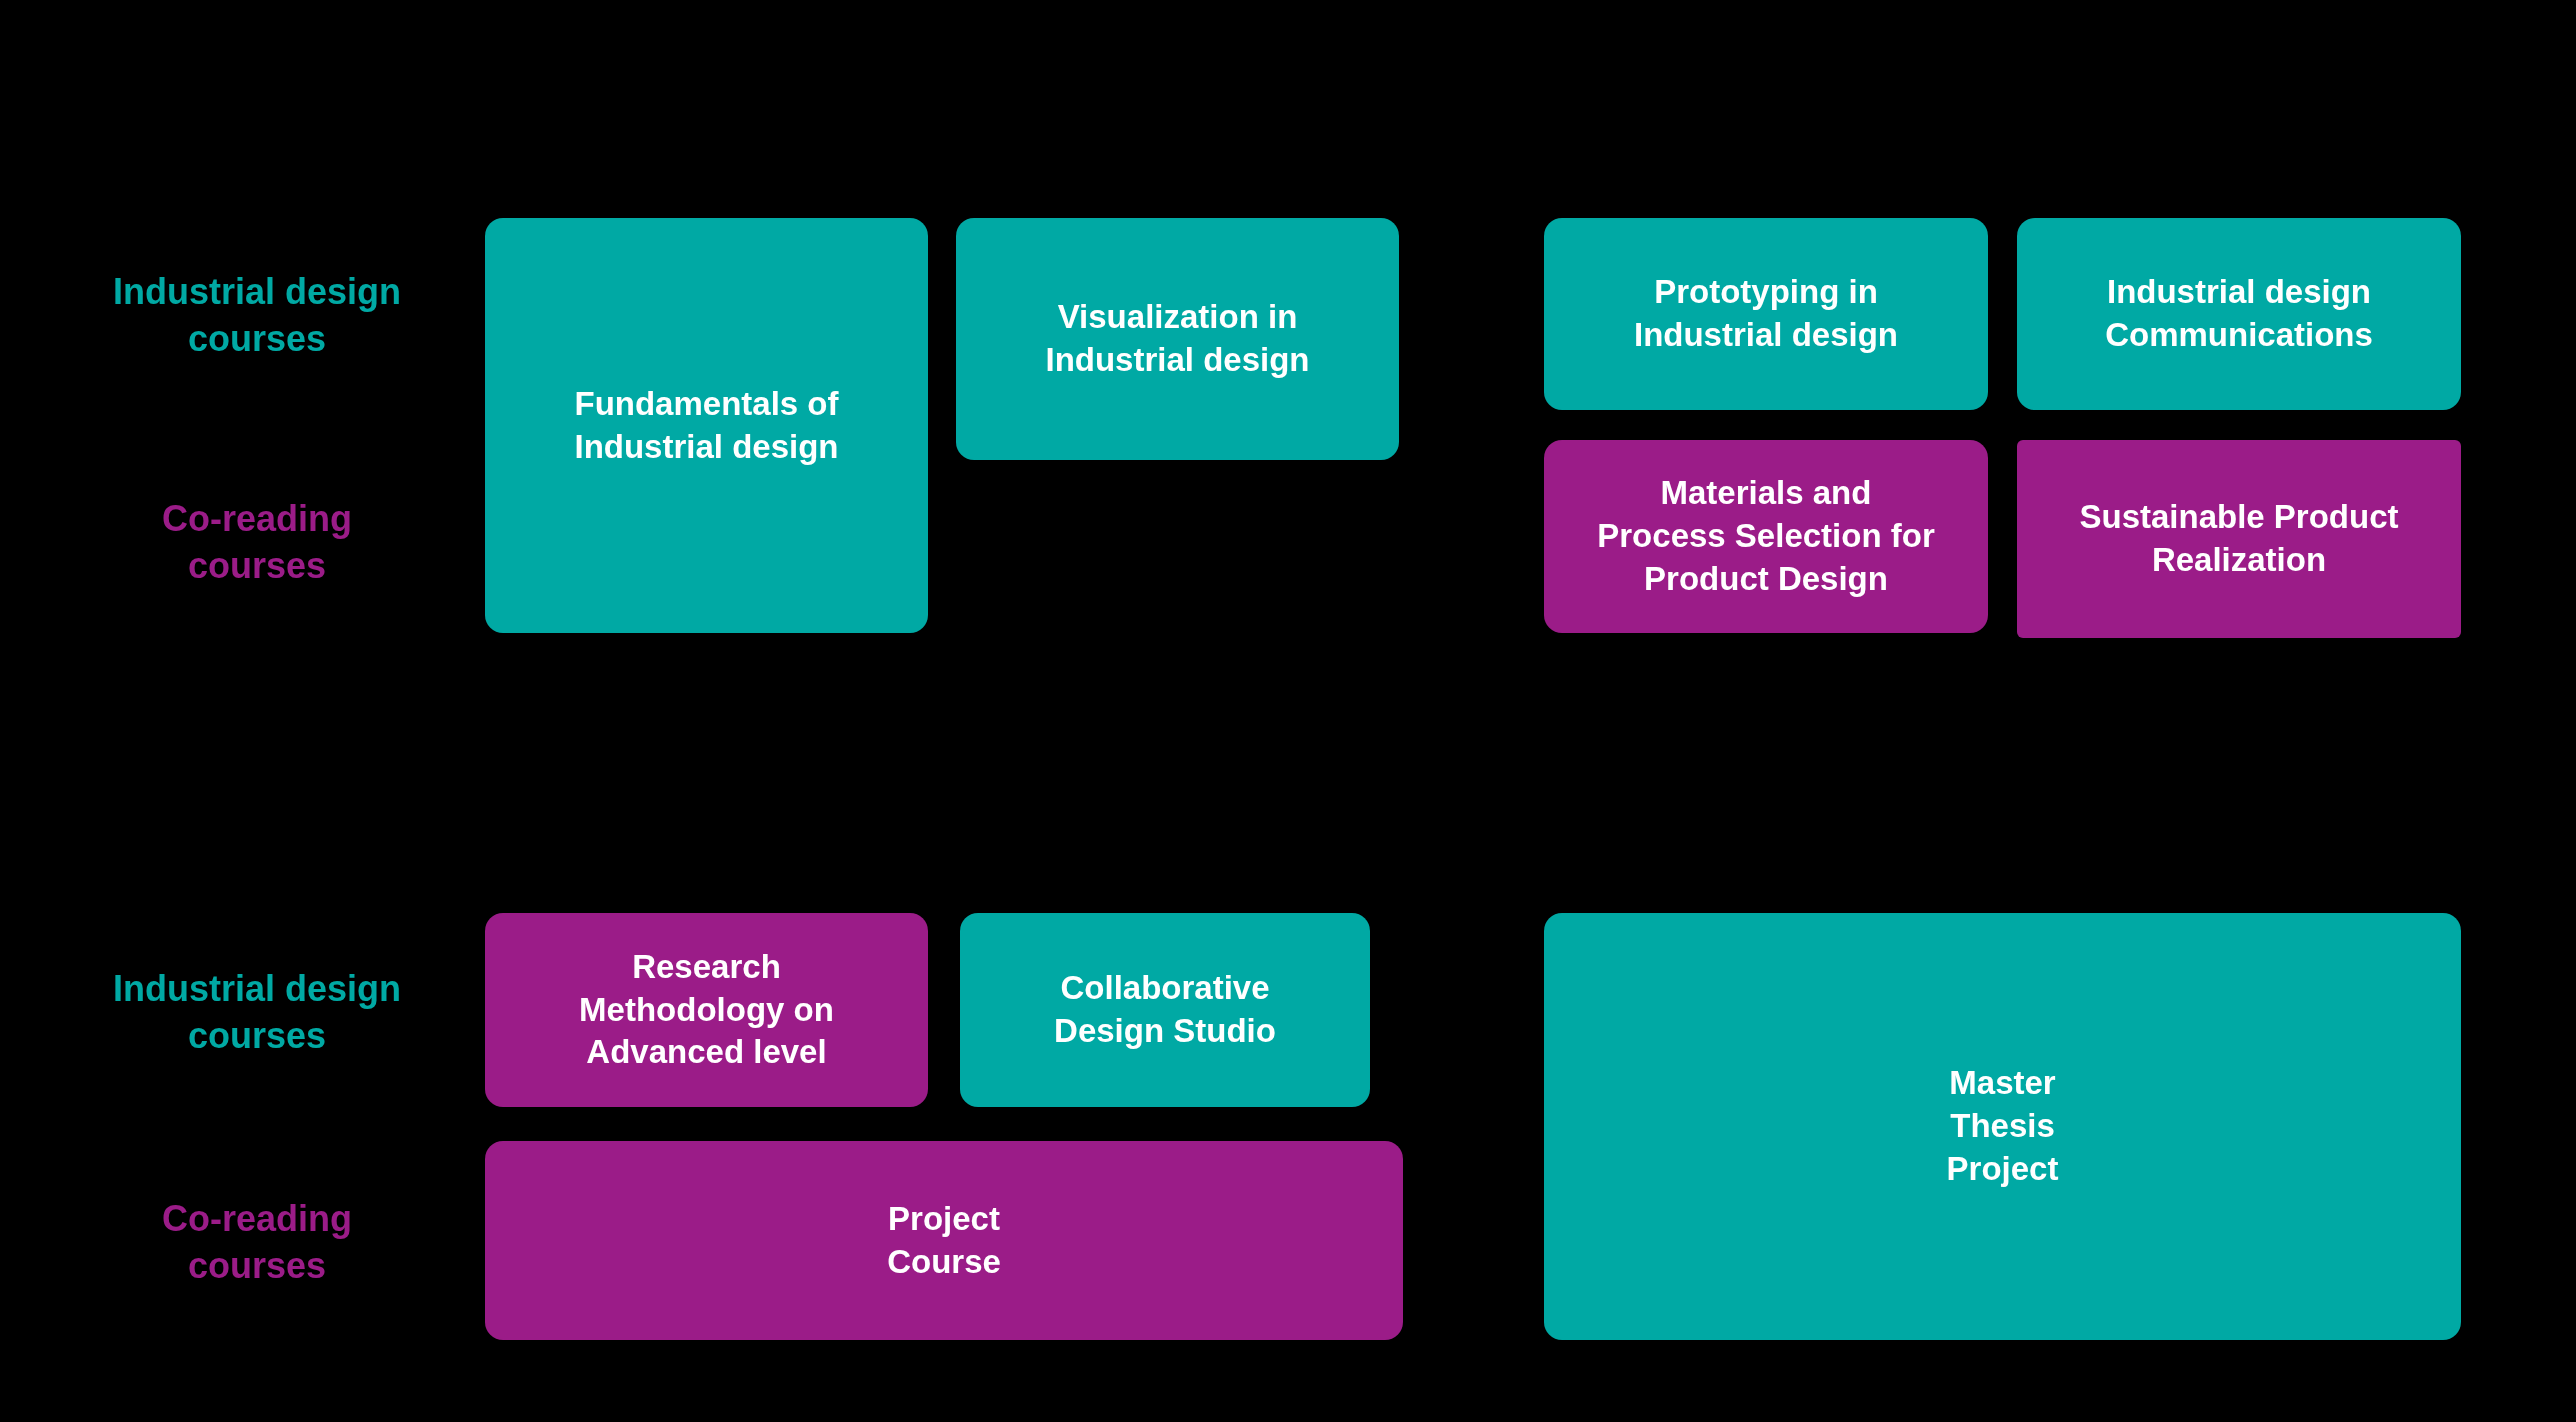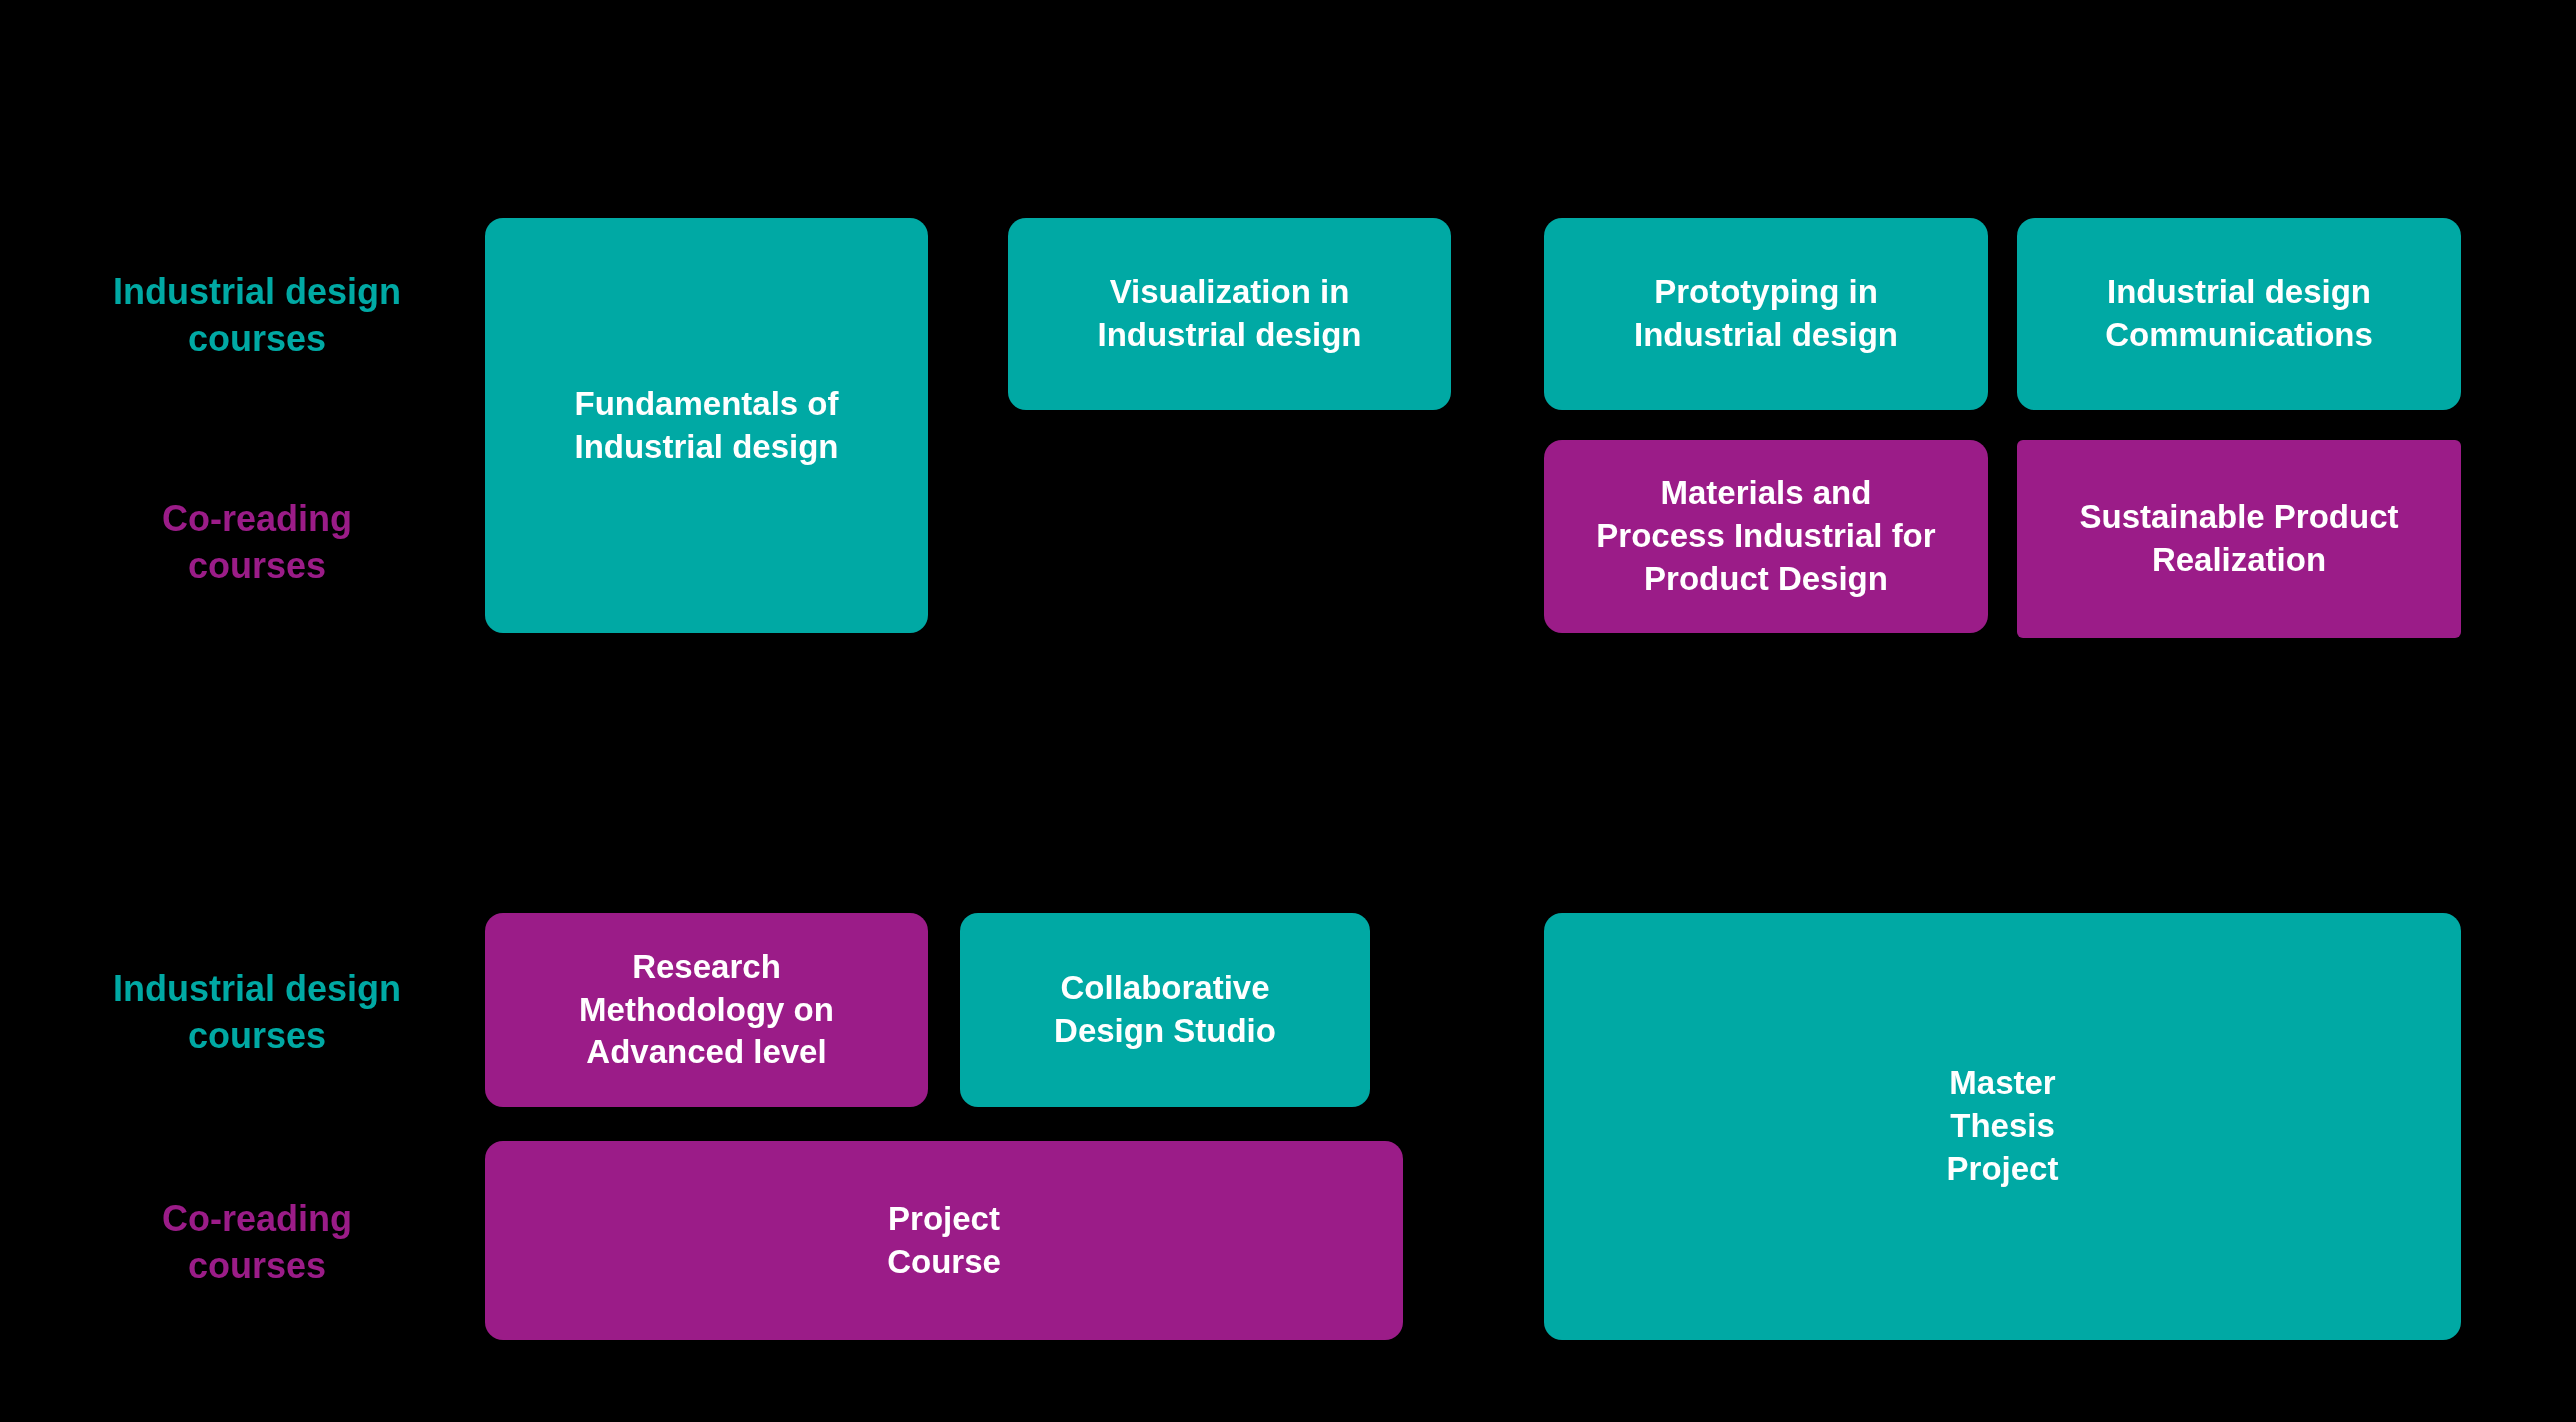--- a/index.html
+++ b/index.html
@@ -61,32 +61,32 @@
 
   <div class="row-label type-industrial" style="left:29px; top:896px; width:392px; height:169px;">Industrial design
 courses</div>
 
   <div class="row-label type-coreading" style="left:29px; top:1126px; width:392px; height:169px;">Co-reading
 courses</div>
 
   <div class="course-box type-industrial" style="left:453px; top:186px; width:443px; height:415px;">Fundamentals of
 Industrial design</div>
 
-  <div class="course-box type-industrial" style="left:976px; top:186px; width:443px; height:192px;">Visualization in
+  <div class="course-box type-industrial" style="left:924px; top:186px; width:443px; height:242px;">Visualization in
 Industrial design</div>
 
 
   <div class="course-box type-industrial" style="left:1512px; top:186px; width:444px; height:192px;">Prototyping in
 Industrial design</div>
 
   <div class="course-box type-industrial" style="left:1985px; top:186px; width:444px; height:192px;">Industrial design
 Communications</div>
 
   <div class="course-box type-coreading" style="left:1512px; top:408px; width:444px; height:193px;">Materials and
-Process Industrial for
+Process Selection for
 Product Design</div>
 
   <div class="course-box type-coreading" style="left:1985px; top:408px; width:444px; height:198px;border-radius:6px;">Sustainable Product
 Realization</div>
 
   <div class="course-box type-coreading" style="left:453px; top:881px; width:443px; height:194px;">Research
 Methodology on
 Advanced level</div>
 
   <div class="course-box type-industrial" style="left:928px; top:881px; width:410px; height:194px;">Collaborative

